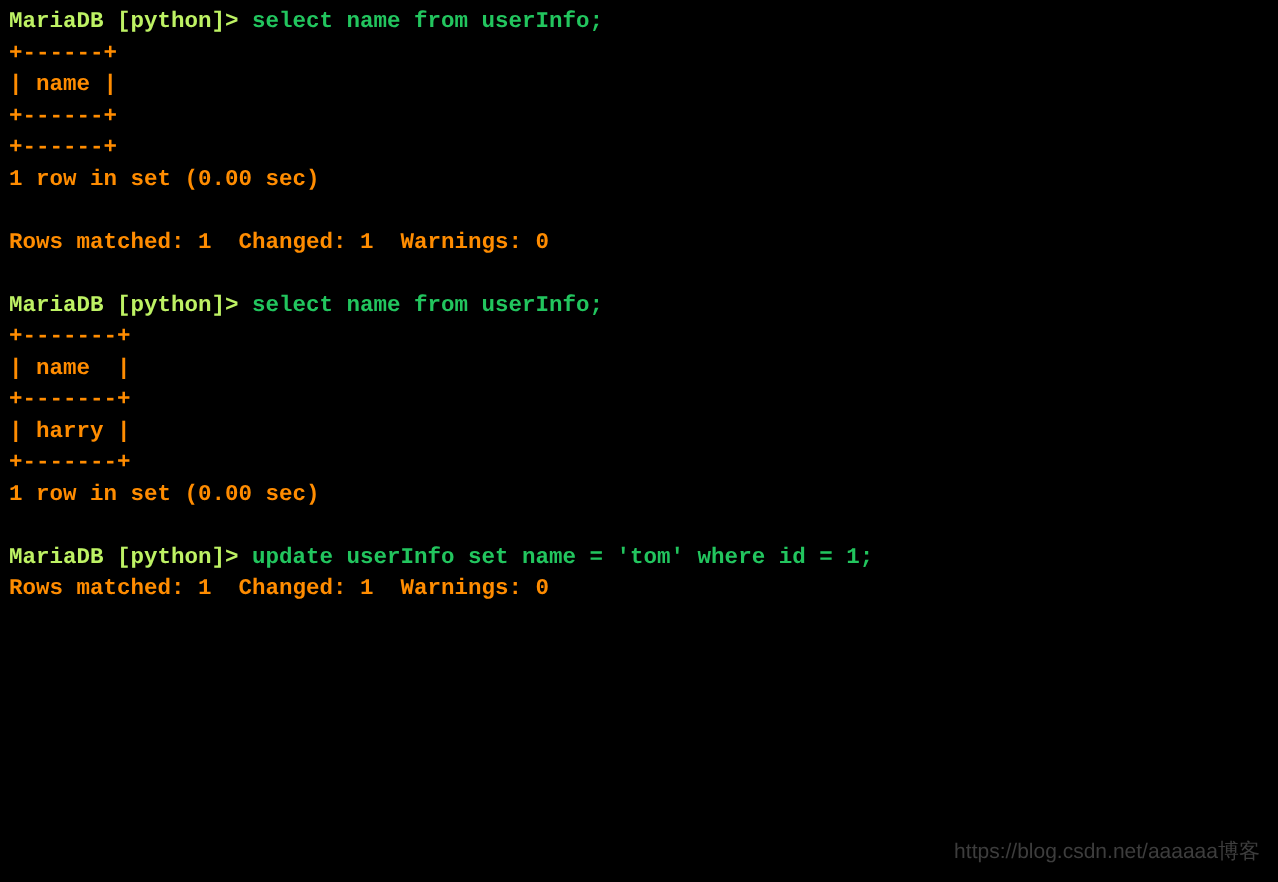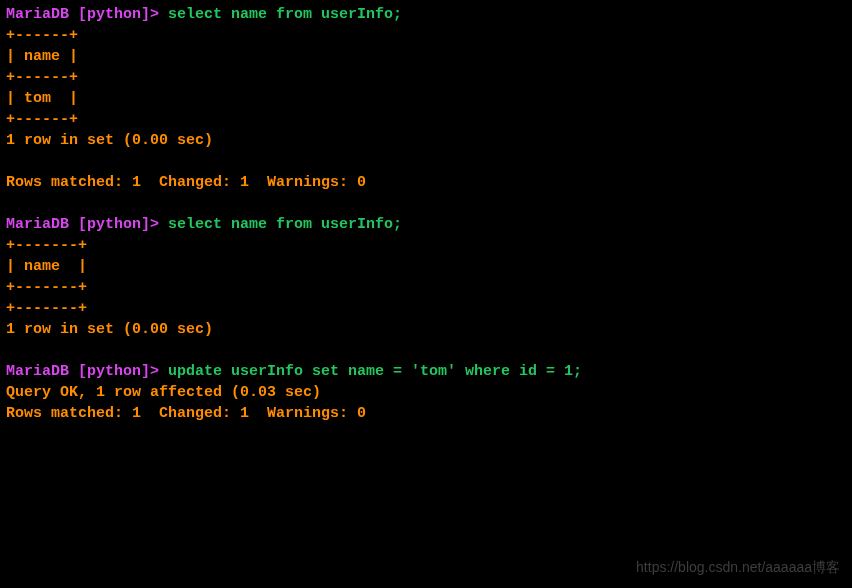--- a/index.html
+++ b/index.html
@@ -17,21 +17,21 @@
       height: 588px;
       padding: 4px 6px;
       line-height: 1.4;
       overflow: hidden;
       position: relative;
     }
     .line {
       white-space: pre;
     }
     .prompt {
-      color: #d946ef;
+      color: #bef264;
     }
     .command {
       color: #22c55e;
     }
     .result {
       color: #ff8c00;
     }
     .watermark {
       position: absolute;
       bottom: 10px;
@@ -45,31 +45,30 @@
     }
   </style>
 </head>
 <body>
 
 <div id="terminal-container">
     <div class="line"><span class="prompt">MariaDB [python]&gt; </span><span class="command">select name from userInfo;</span></div>
     <div class="line"><span class="result">+------+</span></div>
     <div class="line"><span class="result">| name |</span></div>
     <div class="line"><span class="result">+------+</span></div>
-    <div class="line"><span class="result">| tom  |</span></div>
     <div class="line"><span class="result">+------+</span></div>
     <div class="line"><span class="result">1 row in set (0.00 sec)</span></div>
     <div class="line"><span class="result">&nbsp;</span></div>
     <div class="line"><span class="result">Rows matched: 1  Changed: 1  Warnings: 0</span></div>
     <div class="line"><span class="result">&nbsp;</span></div>
     <div class="line"><span class="prompt">MariaDB [python]&gt; </span><span class="command">select name from userInfo;</span></div>
     <div class="line"><span class="result">+-------+</span></div>
     <div class="line"><span class="result">| name  |</span></div>
     <div class="line"><span class="result">+-------+</span></div>
+    <div class="line"><span class="result">| harry |</span></div>
     <div class="line"><span class="result">+-------+</span></div>
     <div class="line"><span class="result">1 row in set (0.00 sec)</span></div>
     <div class="line"><span class="result">&nbsp;</span></div>
     <div class="line"><span class="prompt">MariaDB [python]&gt; </span><span class="command">update userInfo set name = 'tom' where id = 1;</span></div>
-    <div class="line"><span class="result">Query OK, 1 row affected (0.03 sec)</span></div>
     <div class="line"><span class="result">Rows matched: 1  Changed: 1  Warnings: 0</span></div>
   </div>
 
 <div class="watermark">https://blog.csdn.net/aaaaaa博客</div>
 
 </body></html>

